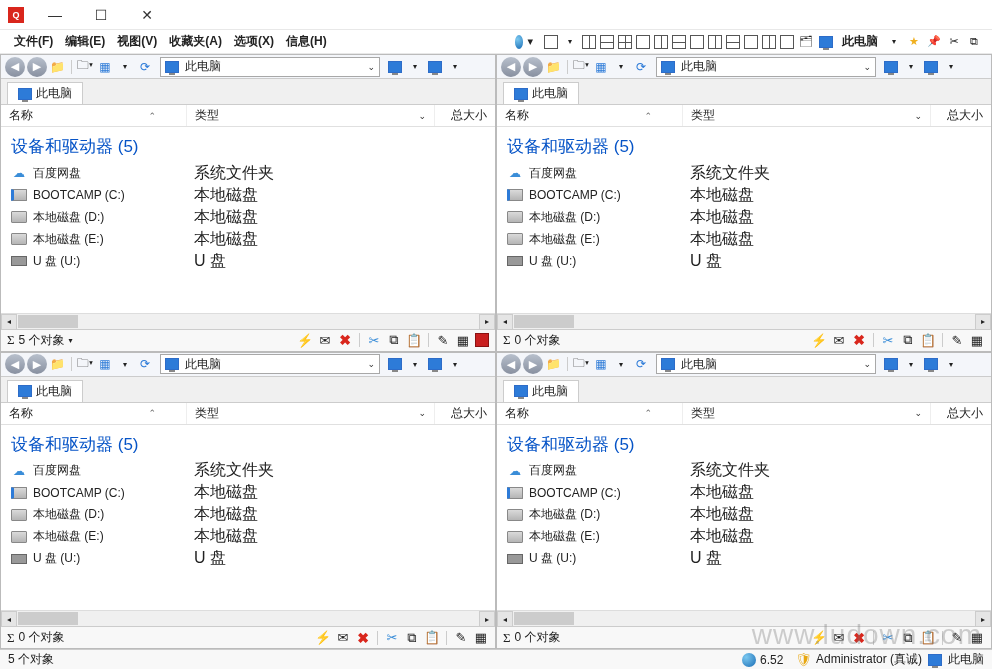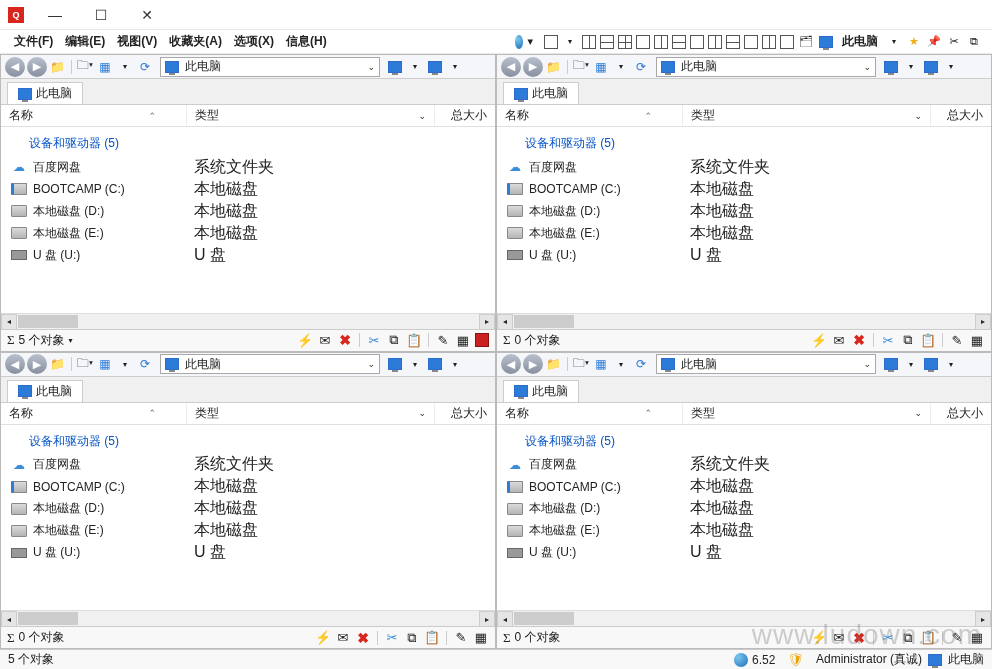--- a/index.html
+++ b/index.html
@@ -45,21 +45,21 @@
 
 .colhdr { height: 22px; display: flex; align-items: center; border-bottom: 1px solid #e0e0e0; background: #fff; font-size:12px;}
 .col { padding: 0 8px; border-right: 1px solid #eee; height:100%; display:flex; align-items:center;}
 .col-name { width: 186px; position:relative;}
 .col-type { flex: 1; text-align: center; }
 .col-size { width: 60px; text-align:right; justify-content:flex-end; border-right:none;}
 .sort-arrow { position:absolute; right:30px; font-size:9px; color:#666;}
 
 
 .list { flex: 1; overflow: auto; padding: 4px 0; background:#fff;}
-.group-hdr { color: #0654c7; padding: 4px 28px; font-size:12px;}
+.group-hdr { color: #0654c7; padding: 4px 10px; font-size:17px;}
 .row { display: flex; align-items: center; padding: 2px 10px; height: 22px; gap: 6px;}
 .row-icon { width: 16px; height: 14px; display:inline-flex; align-items:center; justify-content:center; font-size:12px;}
 .cloud-icon { color:#3a8dd8;}
 .disk-icon { width:16px; height:12px; background: linear-gradient(#dadada,#b5b5b5); border:1px solid #888; border-radius:1px; }
 .usb-icon { width:16px; height:10px; background:#999; border:1px solid #666;}
 .row-name { width: 155px; font-size:12px;}
 .row-type { font-size:16px;}
 
 
 .hscroll { height: 16px; background: #f0f0f0; border-top:1px solid #ddd; display:flex;}
@@ -557,19 +557,19 @@
   </div>
 </div>
 
 <div class="statusbar">
   <span>5 个对象</span>
   <span class="status-spacer"></span>
   <span class="globe-icon"></span>
   <span>6.52</span>
   <span style="width:12px;"></span>
   <span class="shield">🛡</span>
-  <span style="margin-left:12px;">Administrator (真诚)</span>
+  <span style="margin-left:4px;">Administrator (真诚)</span>
   <span style="width:6px;"></span>
   <span class="monitor-icon"></span>
   <span style="margin-left:6px;">此电脑</span>
 </div>
 
 <div class="watermark">www.ludown.com</div>
 
 </body></html>

